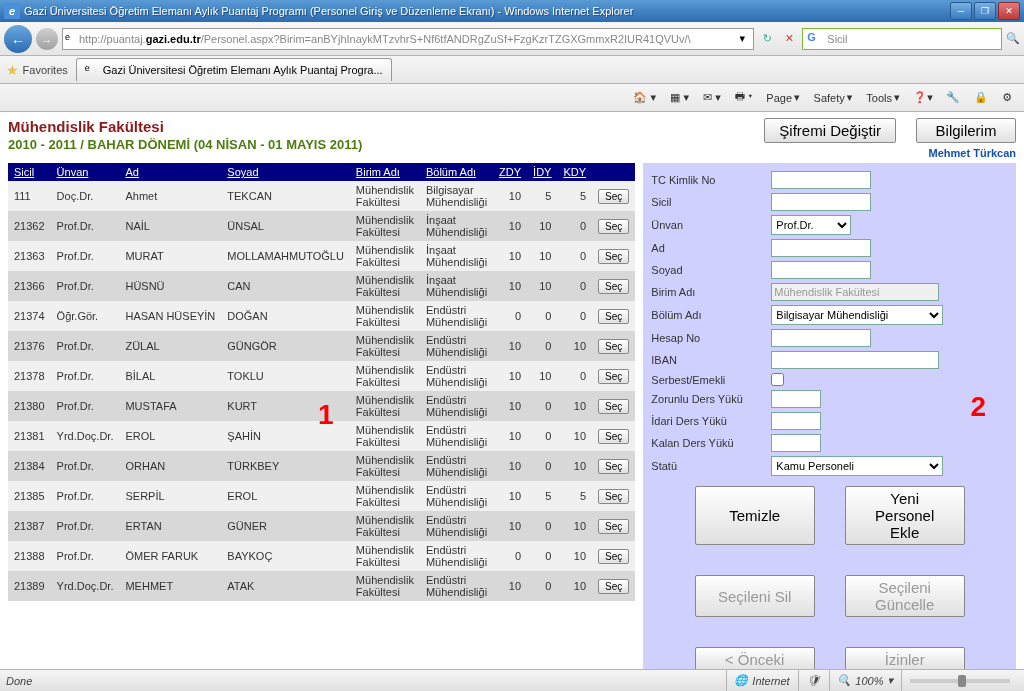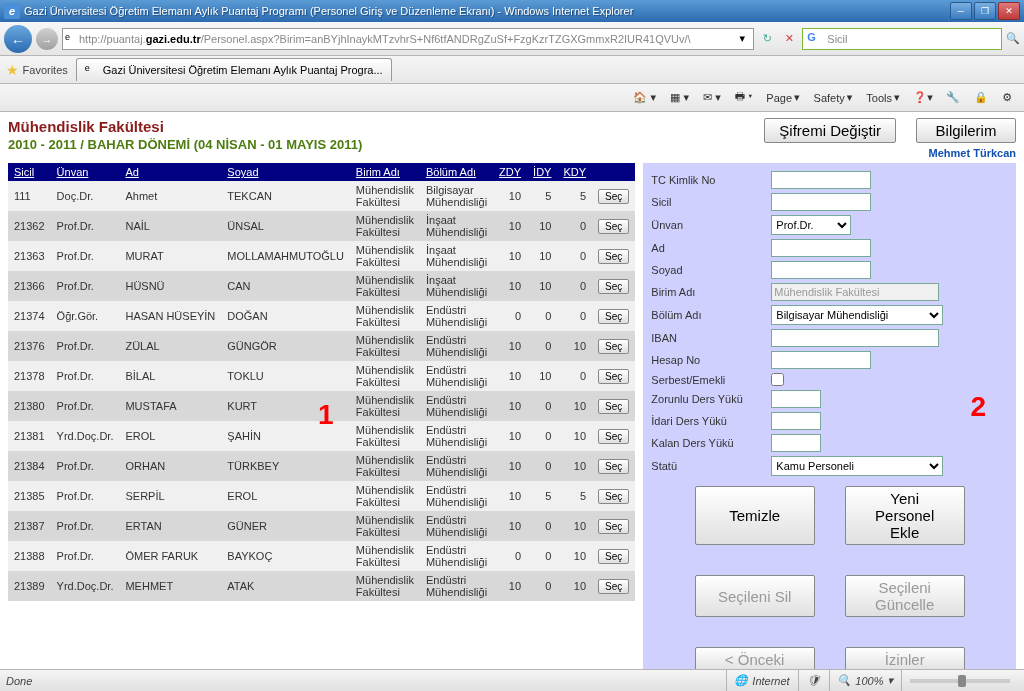--- a/index.html
+++ b/index.html
@@ -363,26 +363,26 @@
         </div>
       <div class="form-row">
           <label>Birim Adı</label>
           <input type="text" class="w2 ro" readonly="" value="Mühendislik Fakültesi" style="">
         </div>
       <div class="form-row">
           <label>Bölüm Adı</label>
           <select class="w5"><option>Bilgisayar Mühendisliği</option></select>
         </div>
       <div class="form-row">
+          <label>Hesap No</label>
+          <input type="text" class="w1" style="">
+        </div>
+      <div class="form-row">
           <label>IBAN</label>
           <input type="text" class="w2" style="">
-        </div>
-      <div class="form-row">
-          <label>Hesap No</label>
-          <input type="text" class="w1" style="">
         </div>
       <div class="form-row">
           <label>Serbest/Emekli</label>
           <input type="checkbox" style="">
         </div>
       <div class="form-row">
           <label>Zorunlu Ders Yükü</label>
           <input type="text" class="w3" style="">
         </div>
       <div class="form-row">

